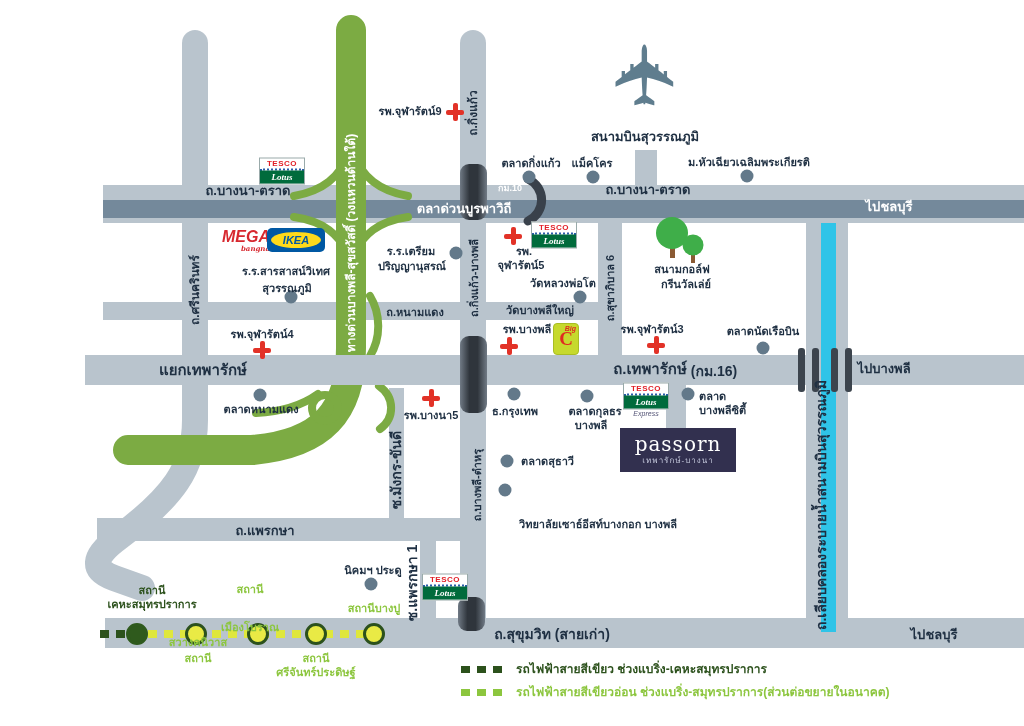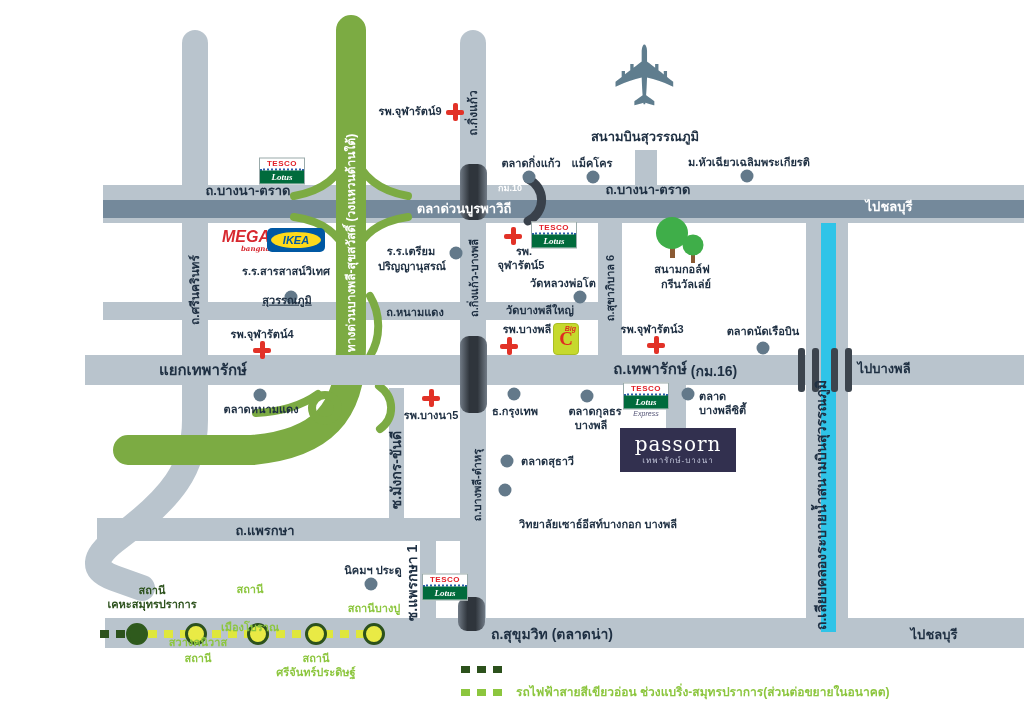--- a/index.html
+++ b/index.html
@@ -144,32 +144,32 @@
   <div class="lbl vlbl" style="left:610px;top:288px;">ถ.สุขาภิบาล 6</div>
   <div class="lbl s15" style="left:203px;top:370px;">แยกเทพารักษ์</div>
   <div class="lbl s15" style="left:650px;top:369px;">ถ.เทพารักษ์</div>
   <div class="lbl s10" style="left:714px;top:371px;">(กม.16)</div>
   <div class="lbl s13" style="left:884px;top:369px;">ไปบางพลี</div>
   <div class="lbl vlbl" style="left:477px;top:485px;">ถ.บางพลี-ตำหรุ</div>
   <div class="lbl s10 vlbl" style="left:396px;top:470px;">ซ.มังกร-ขันดี</div>
   <div class="lbl s13" style="left:265px;top:531px;">ถ.แพรกษา</div>
   <div class="lbl s10 vlbl" style="left:412px;top:583px;">ซ.แพรกษา 1</div>
   <div class="lbl s10 vlbl" style="left:821px;top:505px;">ถ.เลียบคลองระบายน้ำสนามบินสุวรรณภูมิ</div>
-  <div class="lbl s14" style="left:552px;top:634px;">ถ.สุขุมวิท (ตลาดน่า)</div>
+  <div class="lbl s14" style="left:552px;top:634px;">ถ.สุขุมวิท (สายเก่า)</div>
   <div class="lbl s13" style="left:934px;top:635px;">ไปชลบุรี</div>
 
   <div class="lbl s13" style="left:645px;top:137px;">สนามบินสุวรรณภูมิ</div>
   <div class="lbl" style="left:531px;top:163px;">ตลาดกิ่งแก้ว</div>
   <div class="dot" style="left:529px;top:177px;"></div>
   <div class="lbl" style="left:592px;top:163px;">แม็คโคร</div>
   <div class="dot" style="left:593px;top:177px;"></div>
   <div class="lbl" style="left:749px;top:162px;">ม.หัวเฉียวเฉลิมพระเกียรติ</div>
   <div class="dot" style="left:747px;top:176px;"></div>
   <div class="lbl" style="left:286px;top:271px;">ร.ร.สารสาสน์วิเทศ</div>
-  <div class="lbl" style="left:287px;top:300px;text-decoration:underline;">สุวรรณภูมิ</div>
+  <div class="lbl" style="left:287px;top:288px;">สุวรรณภูมิ</div>
   <div class="dot" style="left:291px;top:297px;"></div>
   <div class="lbl" style="left:411px;top:251px;">ร.ร.เตรียม</div>
   <div class="lbl" style="left:412px;top:266px;">ปริญญานุสรณ์</div>
   <div class="dot" style="left:456px;top:253px;"></div>
   <div class="lbl" style="left:563px;top:283px;">วัดหลวงพ่อโต</div>
   <div class="dot" style="left:580px;top:297px;"></div>
   <div class="lbl" style="left:682px;top:269px;">สนามกอล์ฟ</div>
   <div class="lbl" style="left:686px;top:284px;">กรีนวัลเล่ย์</div>
   <div class="lbl" style="left:763px;top:331px;">ตลาดนัดเรือบิน</div>
   <div class="dot" style="left:763px;top:348px;"></div>
@@ -208,20 +208,21 @@
   <div class="lbl dkgreen" style="left:152px;top:604px;">เคหะสมุทรปราการ</div>
   <div class="lbl ltgreen" style="left:250px;top:589px;">สถานี</div>
   <div class="lbl ltgreen" style="left:250px;top:603px;margin-top:24px;">เมืองโบราณ</div>
   <div class="lbl ltgreen" style="left:374px;top:608px;">สถานีบางปู</div>
   <div class="lbl ltgreen" style="left:198px;top:658px;">สถานี</div>
   <div class="lbl ltgreen" style="left:198px;top:642px;">สวางคนิวาส</div>
   <div class="lbl ltgreen" style="left:316px;top:658px;">สถานี</div>
   <div class="lbl ltgreen" style="left:316px;top:672px;">ศรีจันทร์ประดิษฐ์</div>
 
   <div class="dashes d-dark" style="left:461px;top:666px;width:46px;height:7px;"></div>
+  <div class="lbl lbl-l s12 dkgreen" style="left:516px;top:670px;">รถไฟฟ้าสายสีเขียว ช่วงแบริ่ง-เคหะสมุทรปราการ</div>
   <div class="dashes d-lt" style="left:461px;top:689px;width:46px;height:7px;"></div>
   <div class="lbl lbl-l s12 ltgreen" style="left:516px;top:693px;">รถไฟฟ้าสายสีเขียวอ่อน ช่วงแบริ่ง-สมุทรปราการ(ส่วนต่อขยายในอนาคต)</div>
 
   <div class="tesco" style="left:282px;top:171px;">
     <div class="tt">TESCO</div>
     <div class="tl">Lotus</div>
   </div>
   <div class="tesco" style="left:554px;top:235px;">
     <div class="tt">TESCO</div>
     <div class="tl">Lotus</div>

